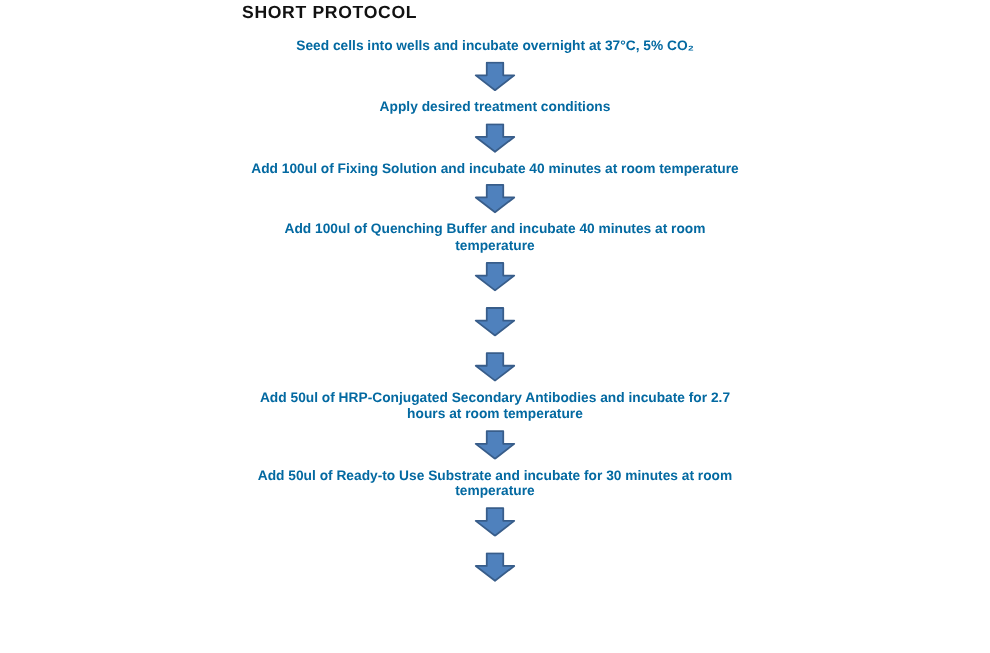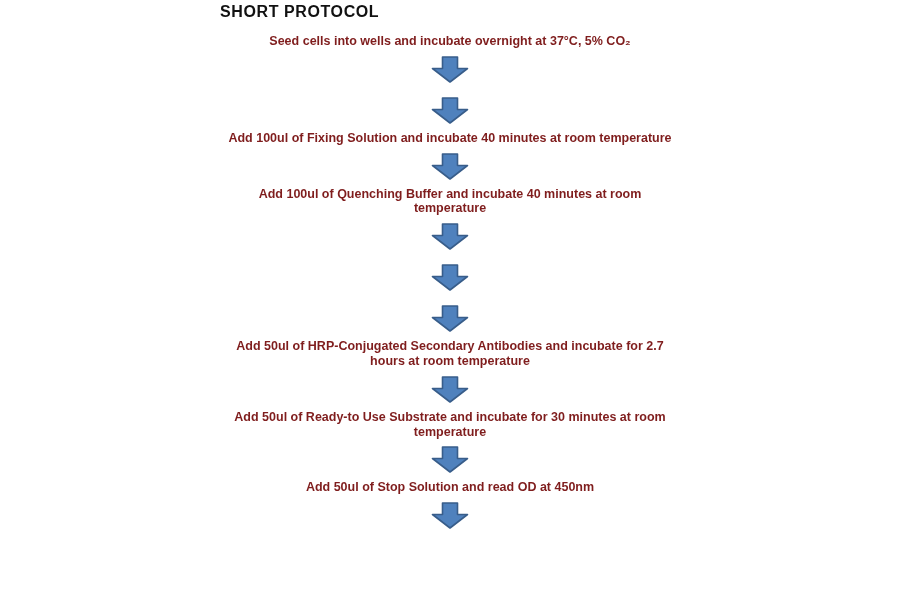--- a/index.html
+++ b/index.html
@@ -31,41 +31,42 @@
     width: 882px;
     display: flex;
     flex-direction: column;
     align-items: center;
   }
   .step {
     margin: 0;
     font-size: 12.5px;
     font-weight: bold;
     line-height: 14.8px;
-    color: #7f1d1d;
+    color: #0369a1;
     text-align: center;
     white-space: pre-line;
   }
   .arrow {
     margin: 7px 0;
     width: 38px;
     height: 27px;
     line-height: 0;
   }
 </style>
 </head>
 <body>
 
 <div class="page">
   <h1 class="title">SHORT PROTOCOL</h1>
   <div class="flow" id="flow">
       <p class="step">Seed cells into wells and incubate overnight at 37°C, 5% CO₂</p>
       <div class="arrow"><svg width="38" height="27" viewBox="0 0 38 27">
           <polygon points="11.5,1 26.5,1 26.5,12.5 36.5,12.5 19,26 1.5,12.5 11.5,12.5" fill="#4f81bd" stroke="#385d8a" stroke-width="1.6" stroke-linejoin="round"></polygon>
         </svg></div>
+      <p class="step">Apply desired treatment conditions</p>
       <div class="arrow"><svg width="38" height="27" viewBox="0 0 38 27">
           <polygon points="11.5,1 26.5,1 26.5,12.5 36.5,12.5 19,26 1.5,12.5 11.5,12.5" fill="#4f81bd" stroke="#385d8a" stroke-width="1.6" stroke-linejoin="round"></polygon>
         </svg></div>
       <p class="step">Add 100ul of Fixing Solution and incubate 40 minutes at room temperature</p>
       <div class="arrow"><svg width="38" height="27" viewBox="0 0 38 27">
           <polygon points="11.5,1 26.5,1 26.5,12.5 36.5,12.5 19,26 1.5,12.5 11.5,12.5" fill="#4f81bd" stroke="#385d8a" stroke-width="1.6" stroke-linejoin="round"></polygon>
         </svg></div>
       <p class="step">Add 100ul of Quenching Buffer and incubate 40 minutes at room
 temperature</p>
       <div class="arrow"><svg width="38" height="27" viewBox="0 0 38 27">
@@ -80,18 +81,17 @@
       <p class="step">Add 50ul of HRP-Conjugated Secondary Antibodies and incubate for 2.7
 hours at room temperature</p>
       <div class="arrow"><svg width="38" height="27" viewBox="0 0 38 27">
           <polygon points="11.5,1 26.5,1 26.5,12.5 36.5,12.5 19,26 1.5,12.5 11.5,12.5" fill="#4f81bd" stroke="#385d8a" stroke-width="1.6" stroke-linejoin="round"></polygon>
         </svg></div>
       <p class="step">Add 50ul of Ready-to Use Substrate and incubate for 30 minutes at room
 temperature</p>
       <div class="arrow"><svg width="38" height="27" viewBox="0 0 38 27">
           <polygon points="11.5,1 26.5,1 26.5,12.5 36.5,12.5 19,26 1.5,12.5 11.5,12.5" fill="#4f81bd" stroke="#385d8a" stroke-width="1.6" stroke-linejoin="round"></polygon>
         </svg></div>
-      <p class="step">Add 50ul of Stop Solution and read OD at 450nm</p>
       <div class="arrow"><svg width="38" height="27" viewBox="0 0 38 27">
           <polygon points="11.5,1 26.5,1 26.5,12.5 36.5,12.5 19,26 1.5,12.5 11.5,12.5" fill="#4f81bd" stroke="#385d8a" stroke-width="1.6" stroke-linejoin="round"></polygon>
         </svg></div>
     </div>
 </div>
 
 </body></html>

